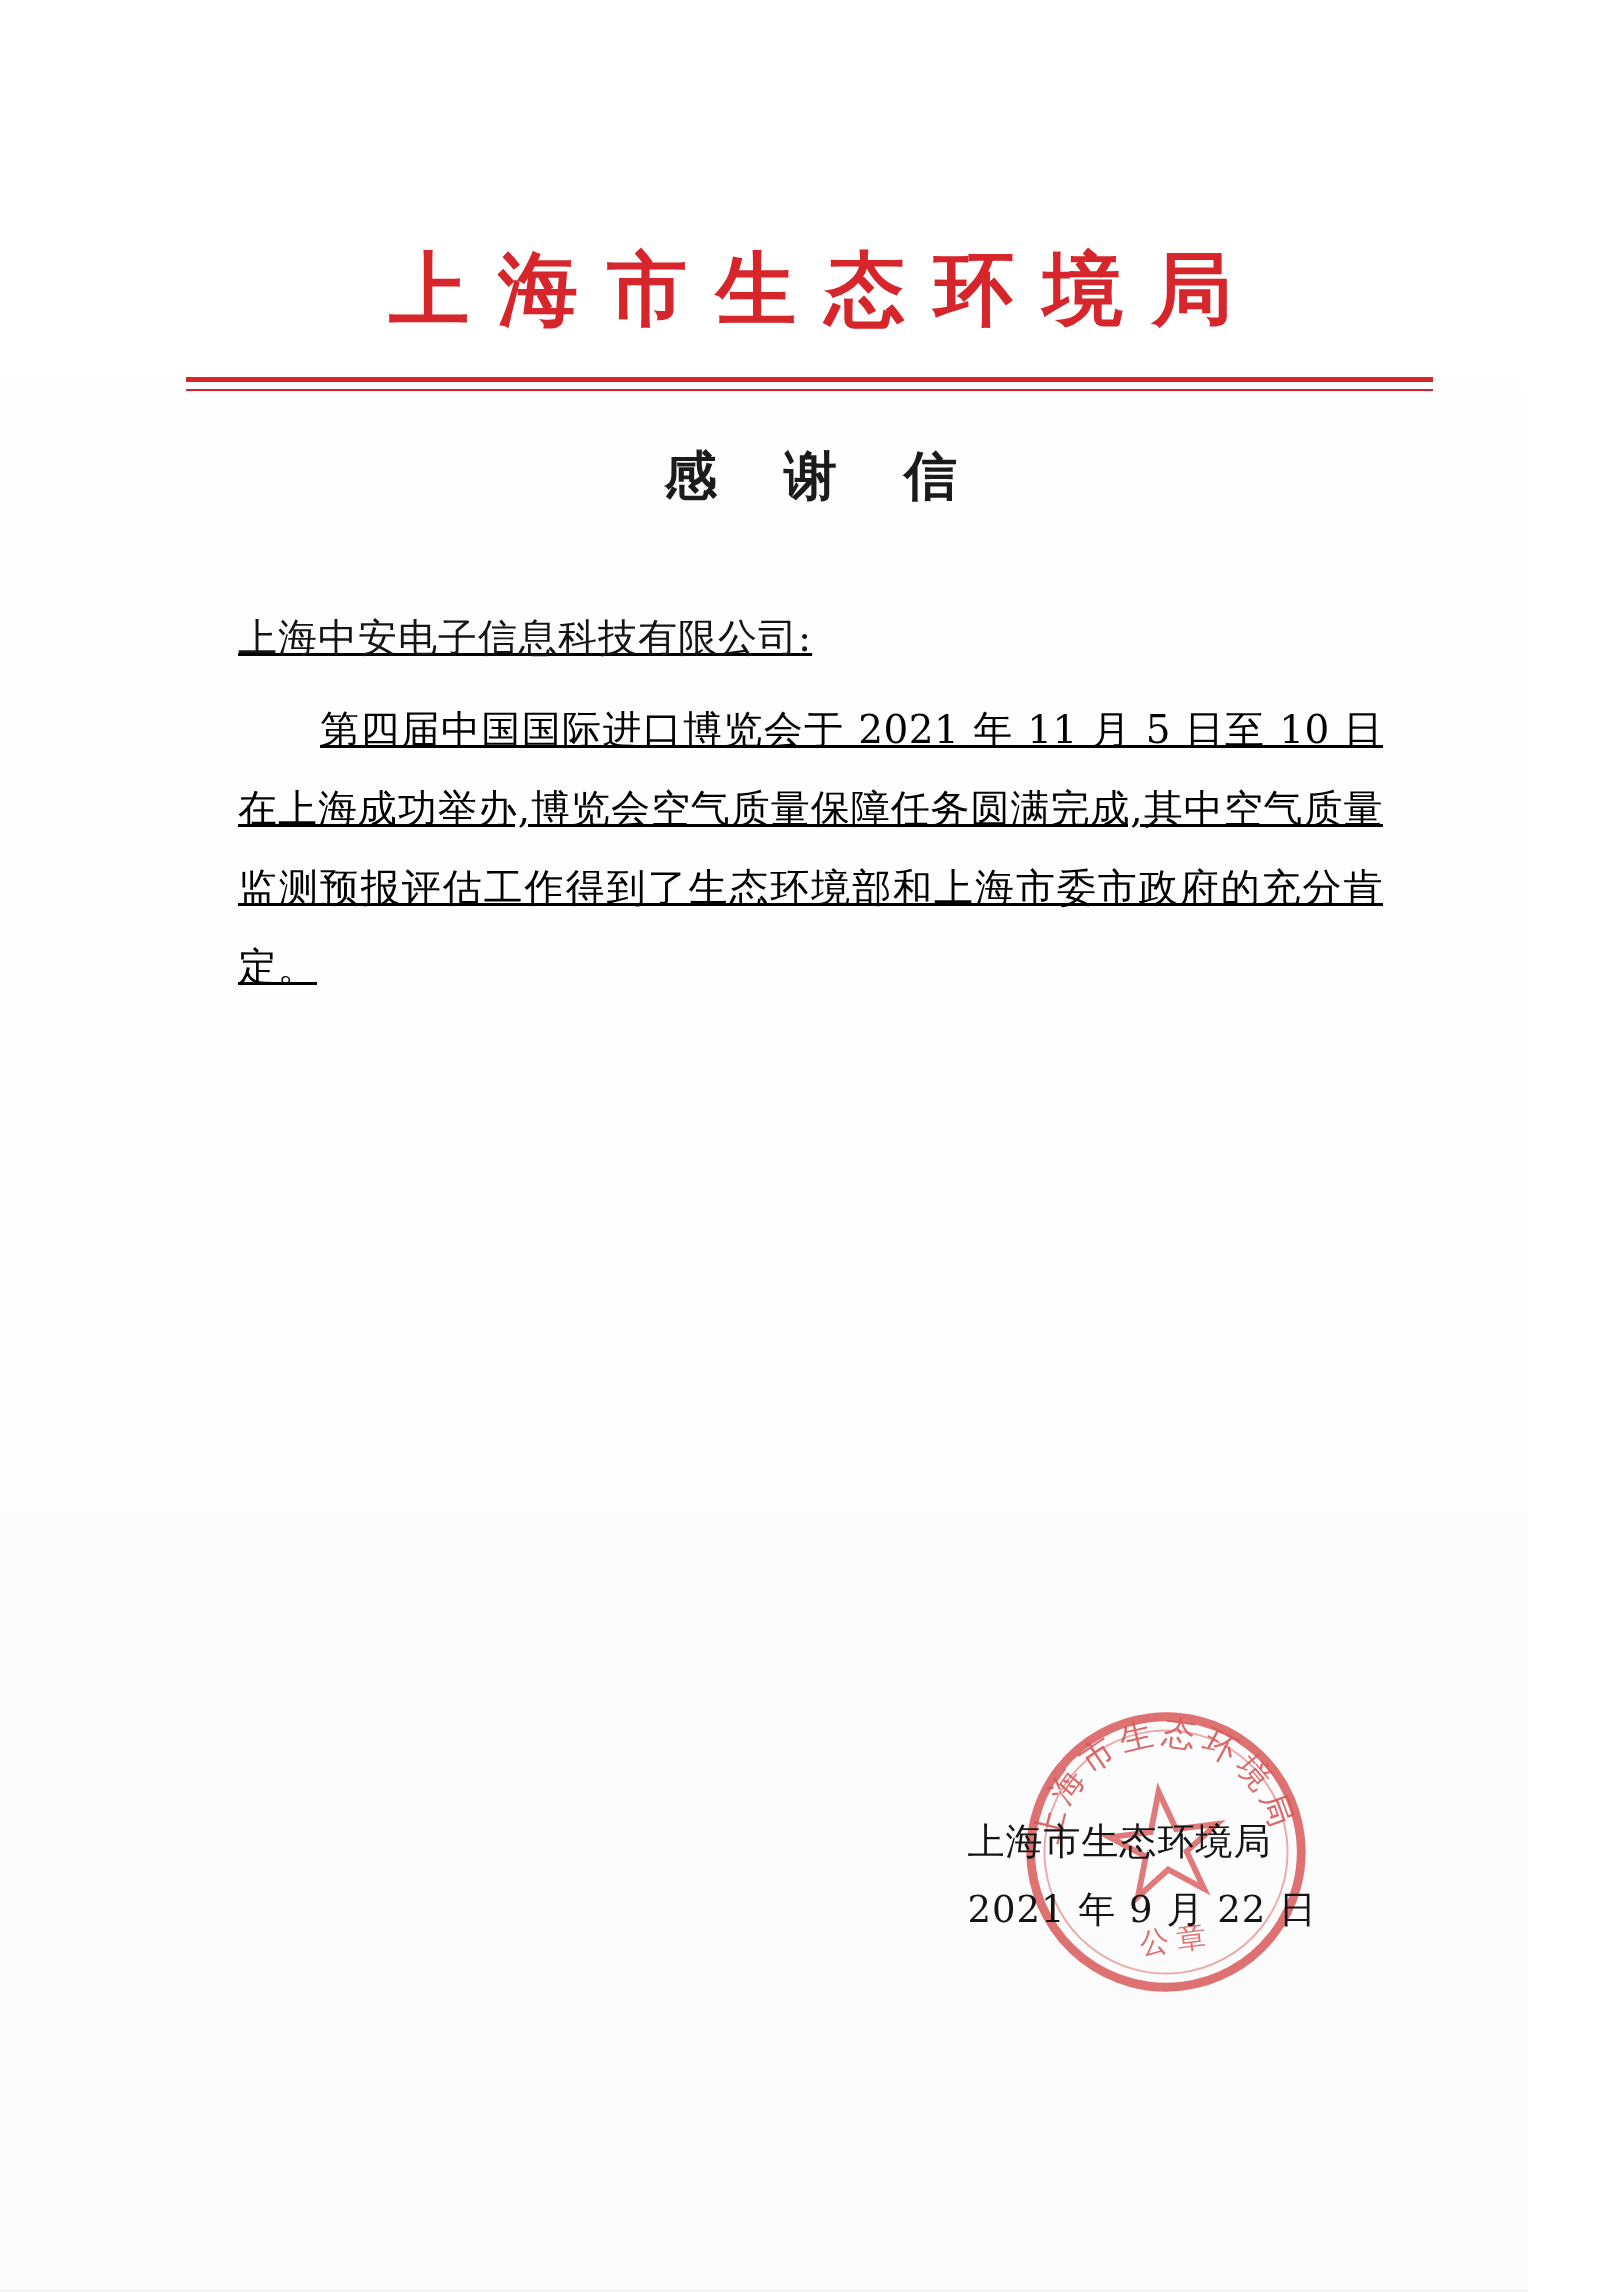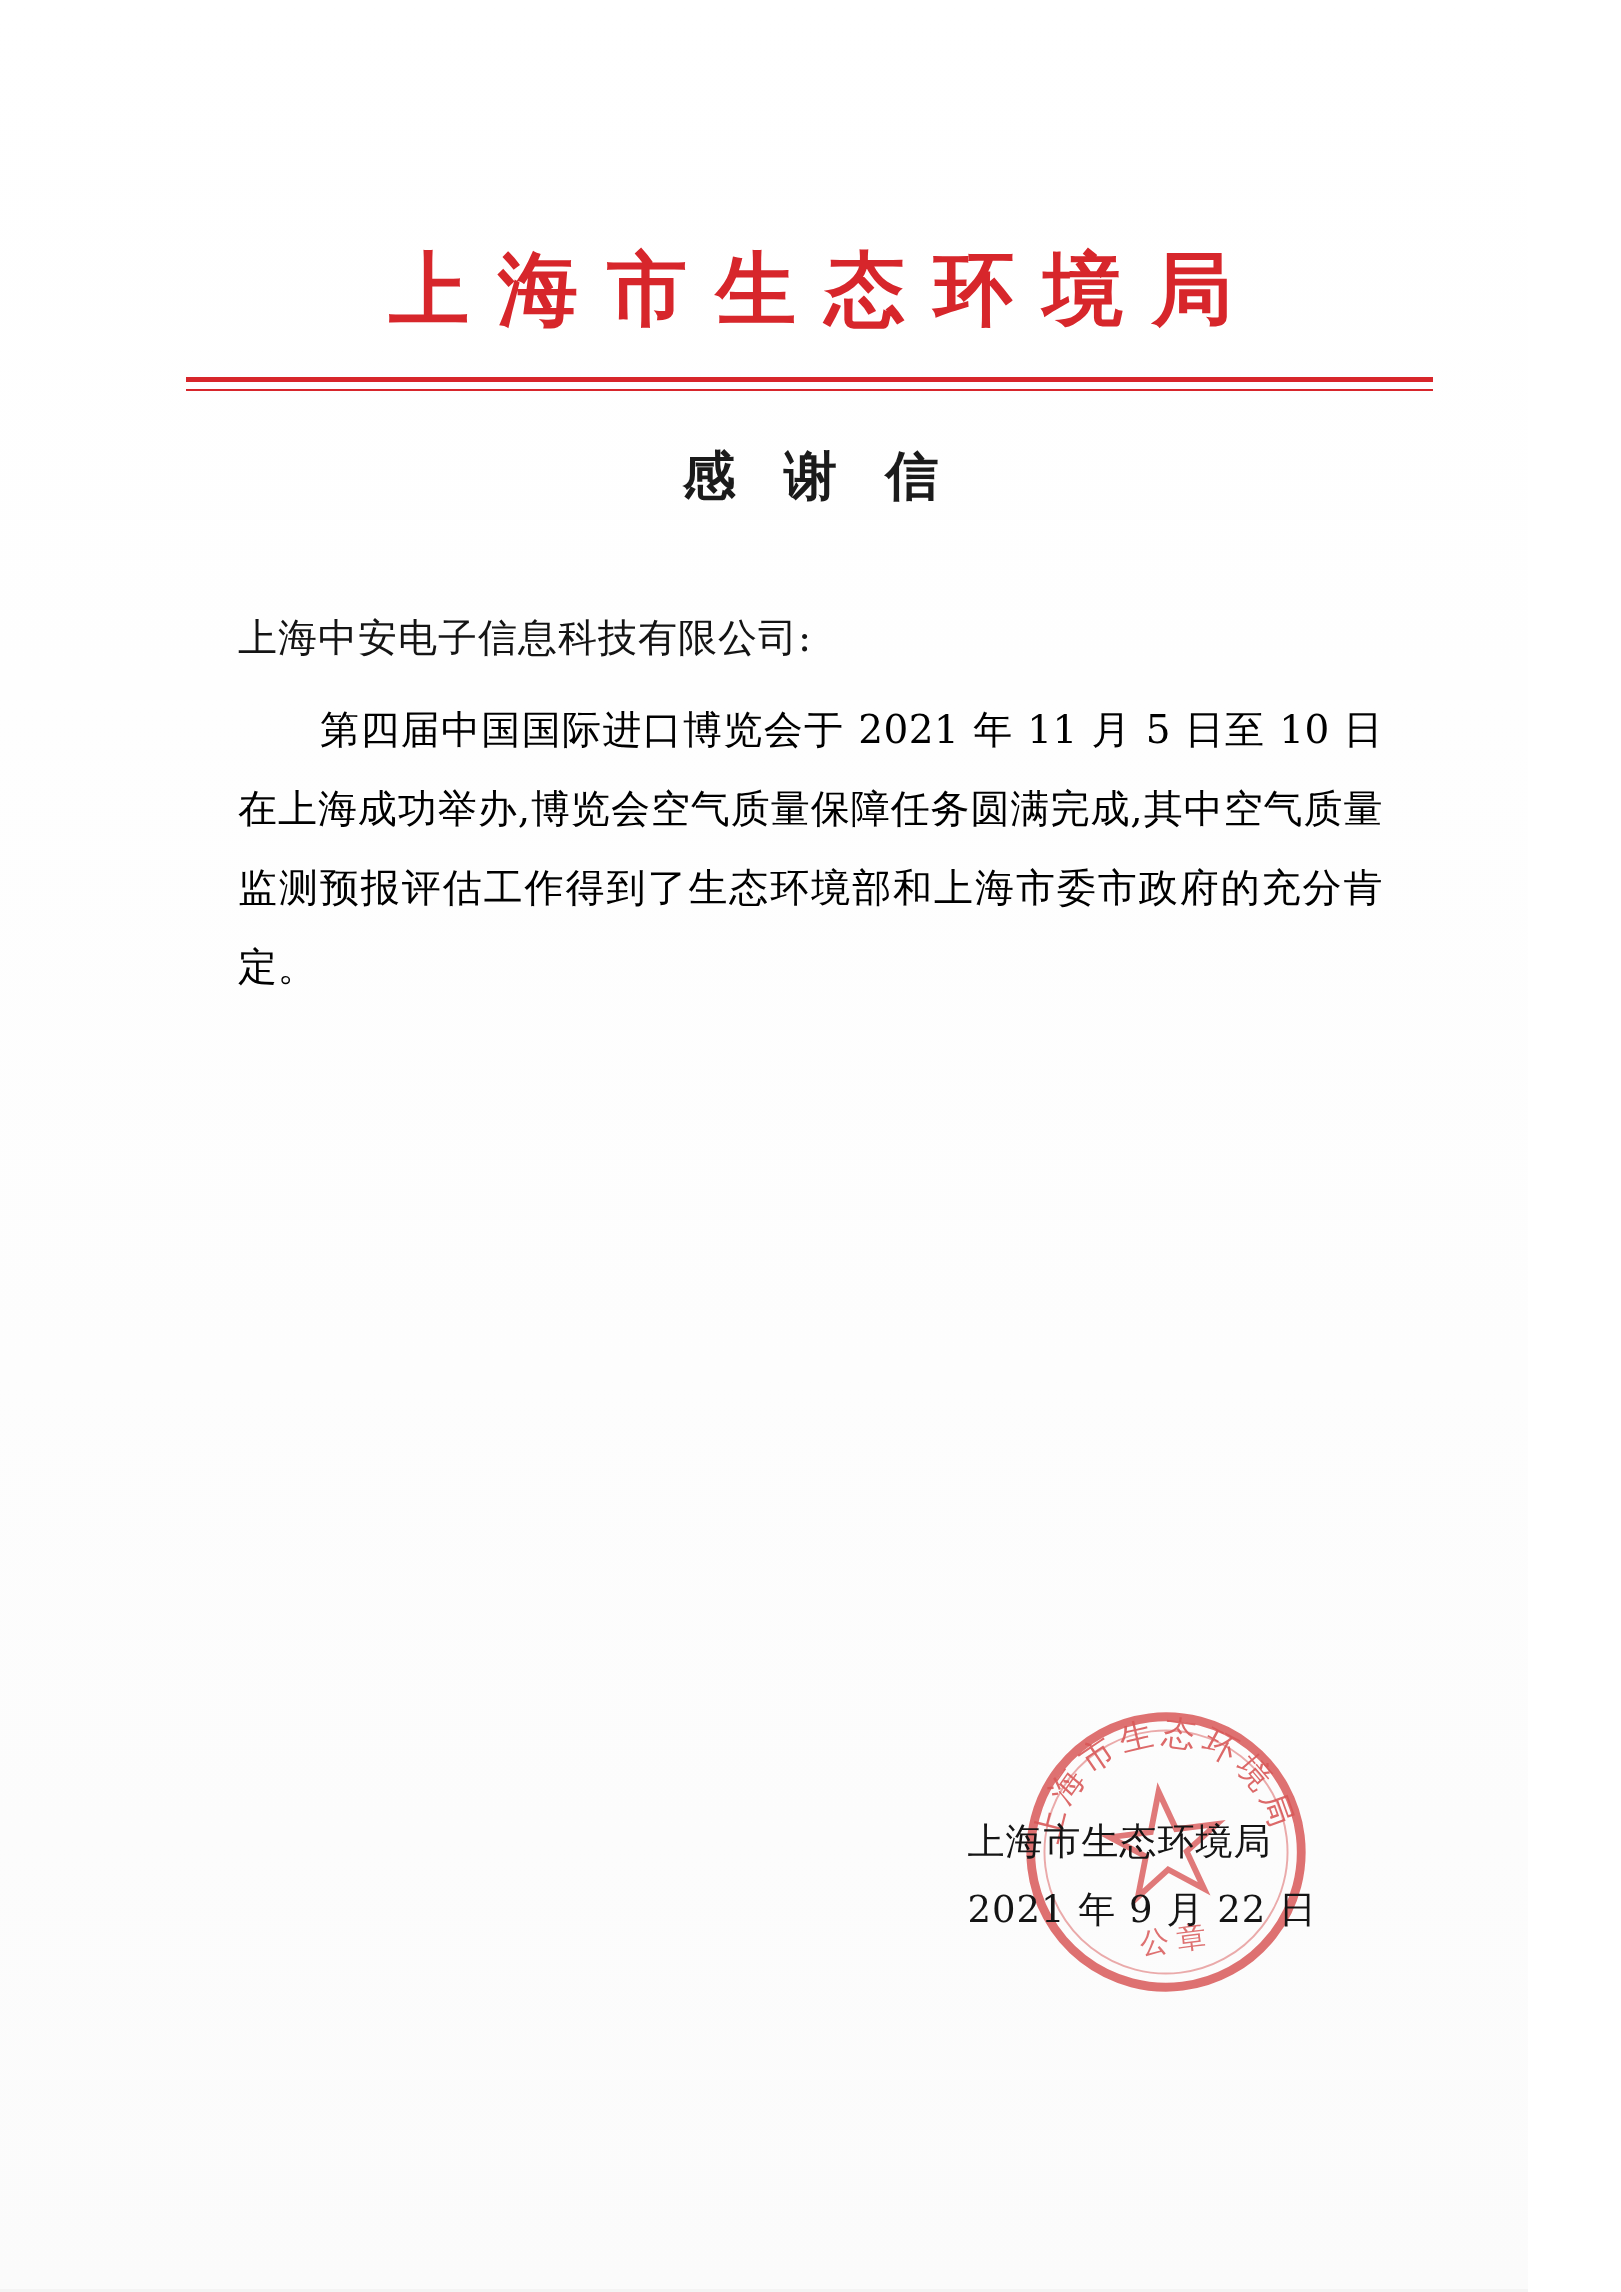--- a/index.html
+++ b/index.html
@@ -62,34 +62,35 @@
     margin-top: 6.9px;
   }
 
   
   .doc-title {
     position: absolute;
     left: 0;
     top: 441px;
     width: 1621px;
     text-align: center;
-    font-family: Liberation Serif, serif;
+    font-family: Liberation Mono, monospace;
     font-weight: bold;
     font-size: 53px;
     letter-spacing: 17.6px;
     color: #1b1b1b;
     text-indent: 17.6px;
   }
 
   
   .body-block {
     position: absolute;
     left: 238px;
     top: 608px;
     width: 1145px;
+    text-decoration: underline;
   }
   .salutation {
     font-size: 39px;
     line-height: 1.55;
     color: #141414;
     letter-spacing: 1px;
     margin-bottom: 21.6px;
   }
   .para {
     font-size: 39px;

